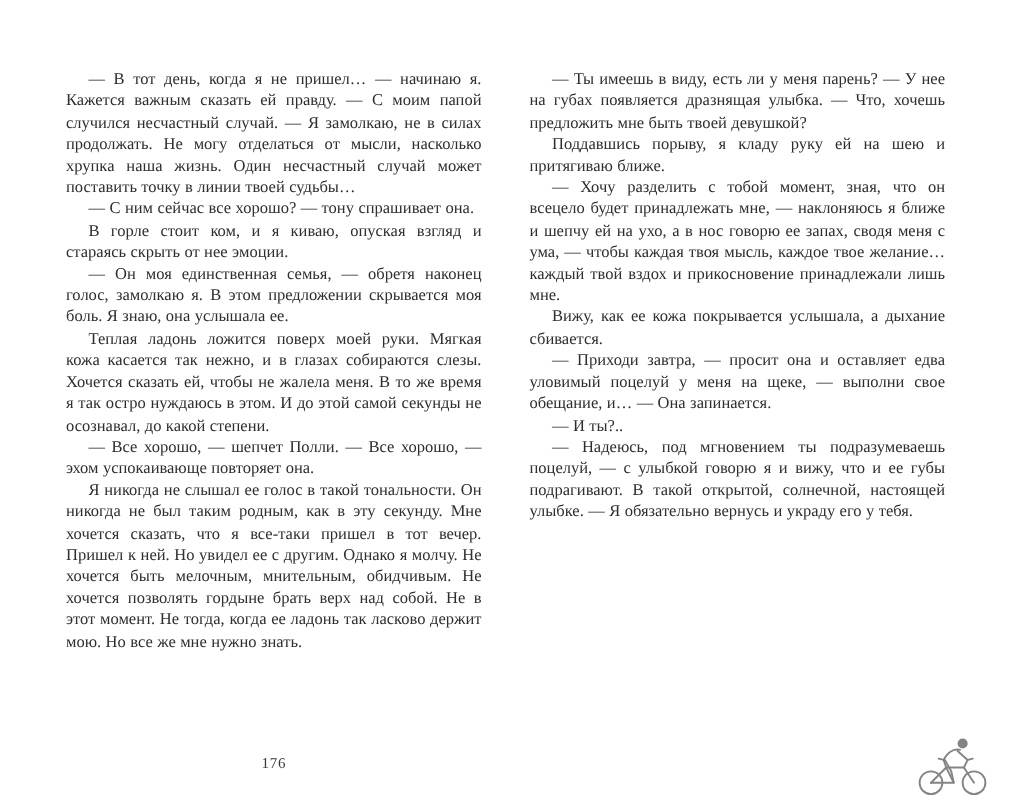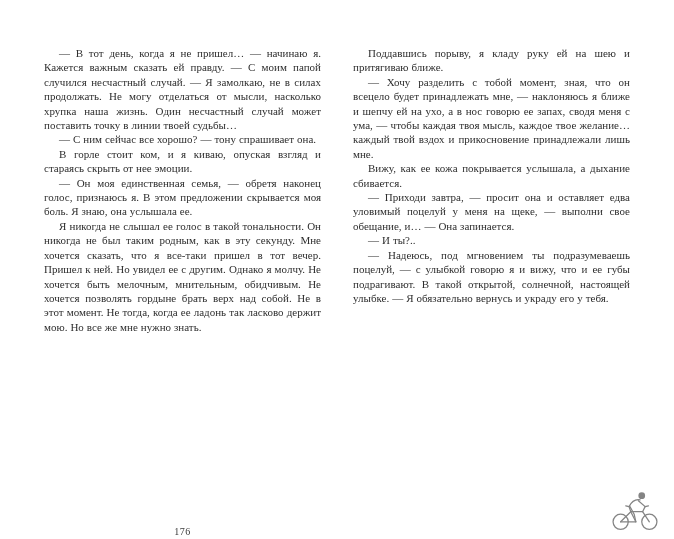--- a/index.html
+++ b/index.html
@@ -38,20 +38,21 @@
     hyphens: auto;
     -webkit-hyphens: auto;
     word-spacing: 0.02em;
   }
   .page-text p.para {
     margin: 0;
     text-indent: 15px;
   }
   .page-footer {
     margin-top: auto;
+    padding-bottom: 22px;
     text-align: center;
   }
   .page-number {
     font-size: 10px;
     letter-spacing: 0.05em;
     color: #3a3a3a;
   }
   .corner-illustration {
     position: absolute;
     right: 12px;
@@ -64,30 +65,33 @@
 </head>
 <body>
 
 <div class="book-spread">
 
   <div class="page">
     <div class="page-text">
         <p class="para">— В тот день, когда я не пришел… — начинаю я. Кажется важным сказать ей правду. — С моим папой случился несчастный случай. — Я замолкаю, не в силах продолжать. Не могу отделаться от мысли, насколько хрупка наша жизнь. Один несчастный случай может поставить точку в линии твоей судьбы…</p>
         <p class="para">— С ним сейчас все хорошо? — тону спрашивает она.</p>
         <p class="para">В горле стоит ком, и я киваю, опуская взгляд и стараясь скрыть от нее эмоции.</p>
-        <p class="para">— Он моя единственная семья, — обретя наконец голос, признаюсь я. В этом предложении скрывается моя боль. Я знаю, она услышала ее.</p>
+        <p class="para">— Он моя единственная семья, — обретя наконец голос, замолкаю я. В этом предложении скрывается моя боль. Я знаю, она услышала ее.</p>
+        <p class="para">Теплая ладонь ложится поверх моей руки. Мягкая кожа касается так нежно, и в глазах собираются слезы. Хочется сказать ей, чтобы не жалела меня. В то же время я так остро нуждаюсь в этом. И до этой самой секунды не осознавал, до какой степени.</p>
+        <p class="para">— Все хорошо, — шепчет Полли. — Все хорошо, — эхом успокаивающе повторяет она.</p>
         <p class="para">Я никогда не слышал ее голос в такой тональности. Он никогда не был таким родным, как в эту секунду. Мне хочется сказать, что я все-таки пришел в тот вечер. Пришел к ней. Но увидел ее с другим. Однако я молчу. Не хочется быть мелочным, мнительным, обидчивым. Не хочется позволять гордыне брать верх над собой. Не в этот момент. Не тогда, когда ее ладонь так ласково держит мою. Но все же мне нужно знать.</p>
       </div>
     <div class="page-footer">
       <span class="page-number">176</span>
     </div>
   </div>
 
   <div class="page">
     <div class="page-text">
+        <p class="para">— Ты имеешь в виду, есть ли у меня парень? — У нее на губах появляется дразнящая улыбка. — Что, хочешь предложить мне быть твоей девушкой?</p>
         <p class="para">Поддавшись порыву, я кладу руку ей на шею и притягиваю ближе.</p>
         <p class="para">— Хочу разделить с тобой момент, зная, что он всецело будет принадлежать мне, — наклоняюсь я ближе и шепчу ей на ухо, а в нос говорю ее запах, сводя меня с ума, — чтобы каждая твоя мысль, каждое твое желание… каждый твой вздох и прикосновение принадлежали лишь мне.</p>
         <p class="para">Вижу, как ее кожа покрывается услышала, а дыхание сбивается.</p>
         <p class="para">— Приходи завтра, — просит она и оставляет едва уловимый поцелуй у меня на щеке, — выполни свое обещание, и… — Она запинается.</p>
         <p class="para">— И ты?..</p>
         <p class="para">— Надеюсь, под мгновением ты подразумеваешь поцелуй, — с улыбкой говорю я и вижу, что и ее губы подрагивают. В такой открытой, солнечной, настоящей улыбке. — Я обязательно вернусь и украду его у тебя.</p>
       </div>
   </div>
 
 </div>

